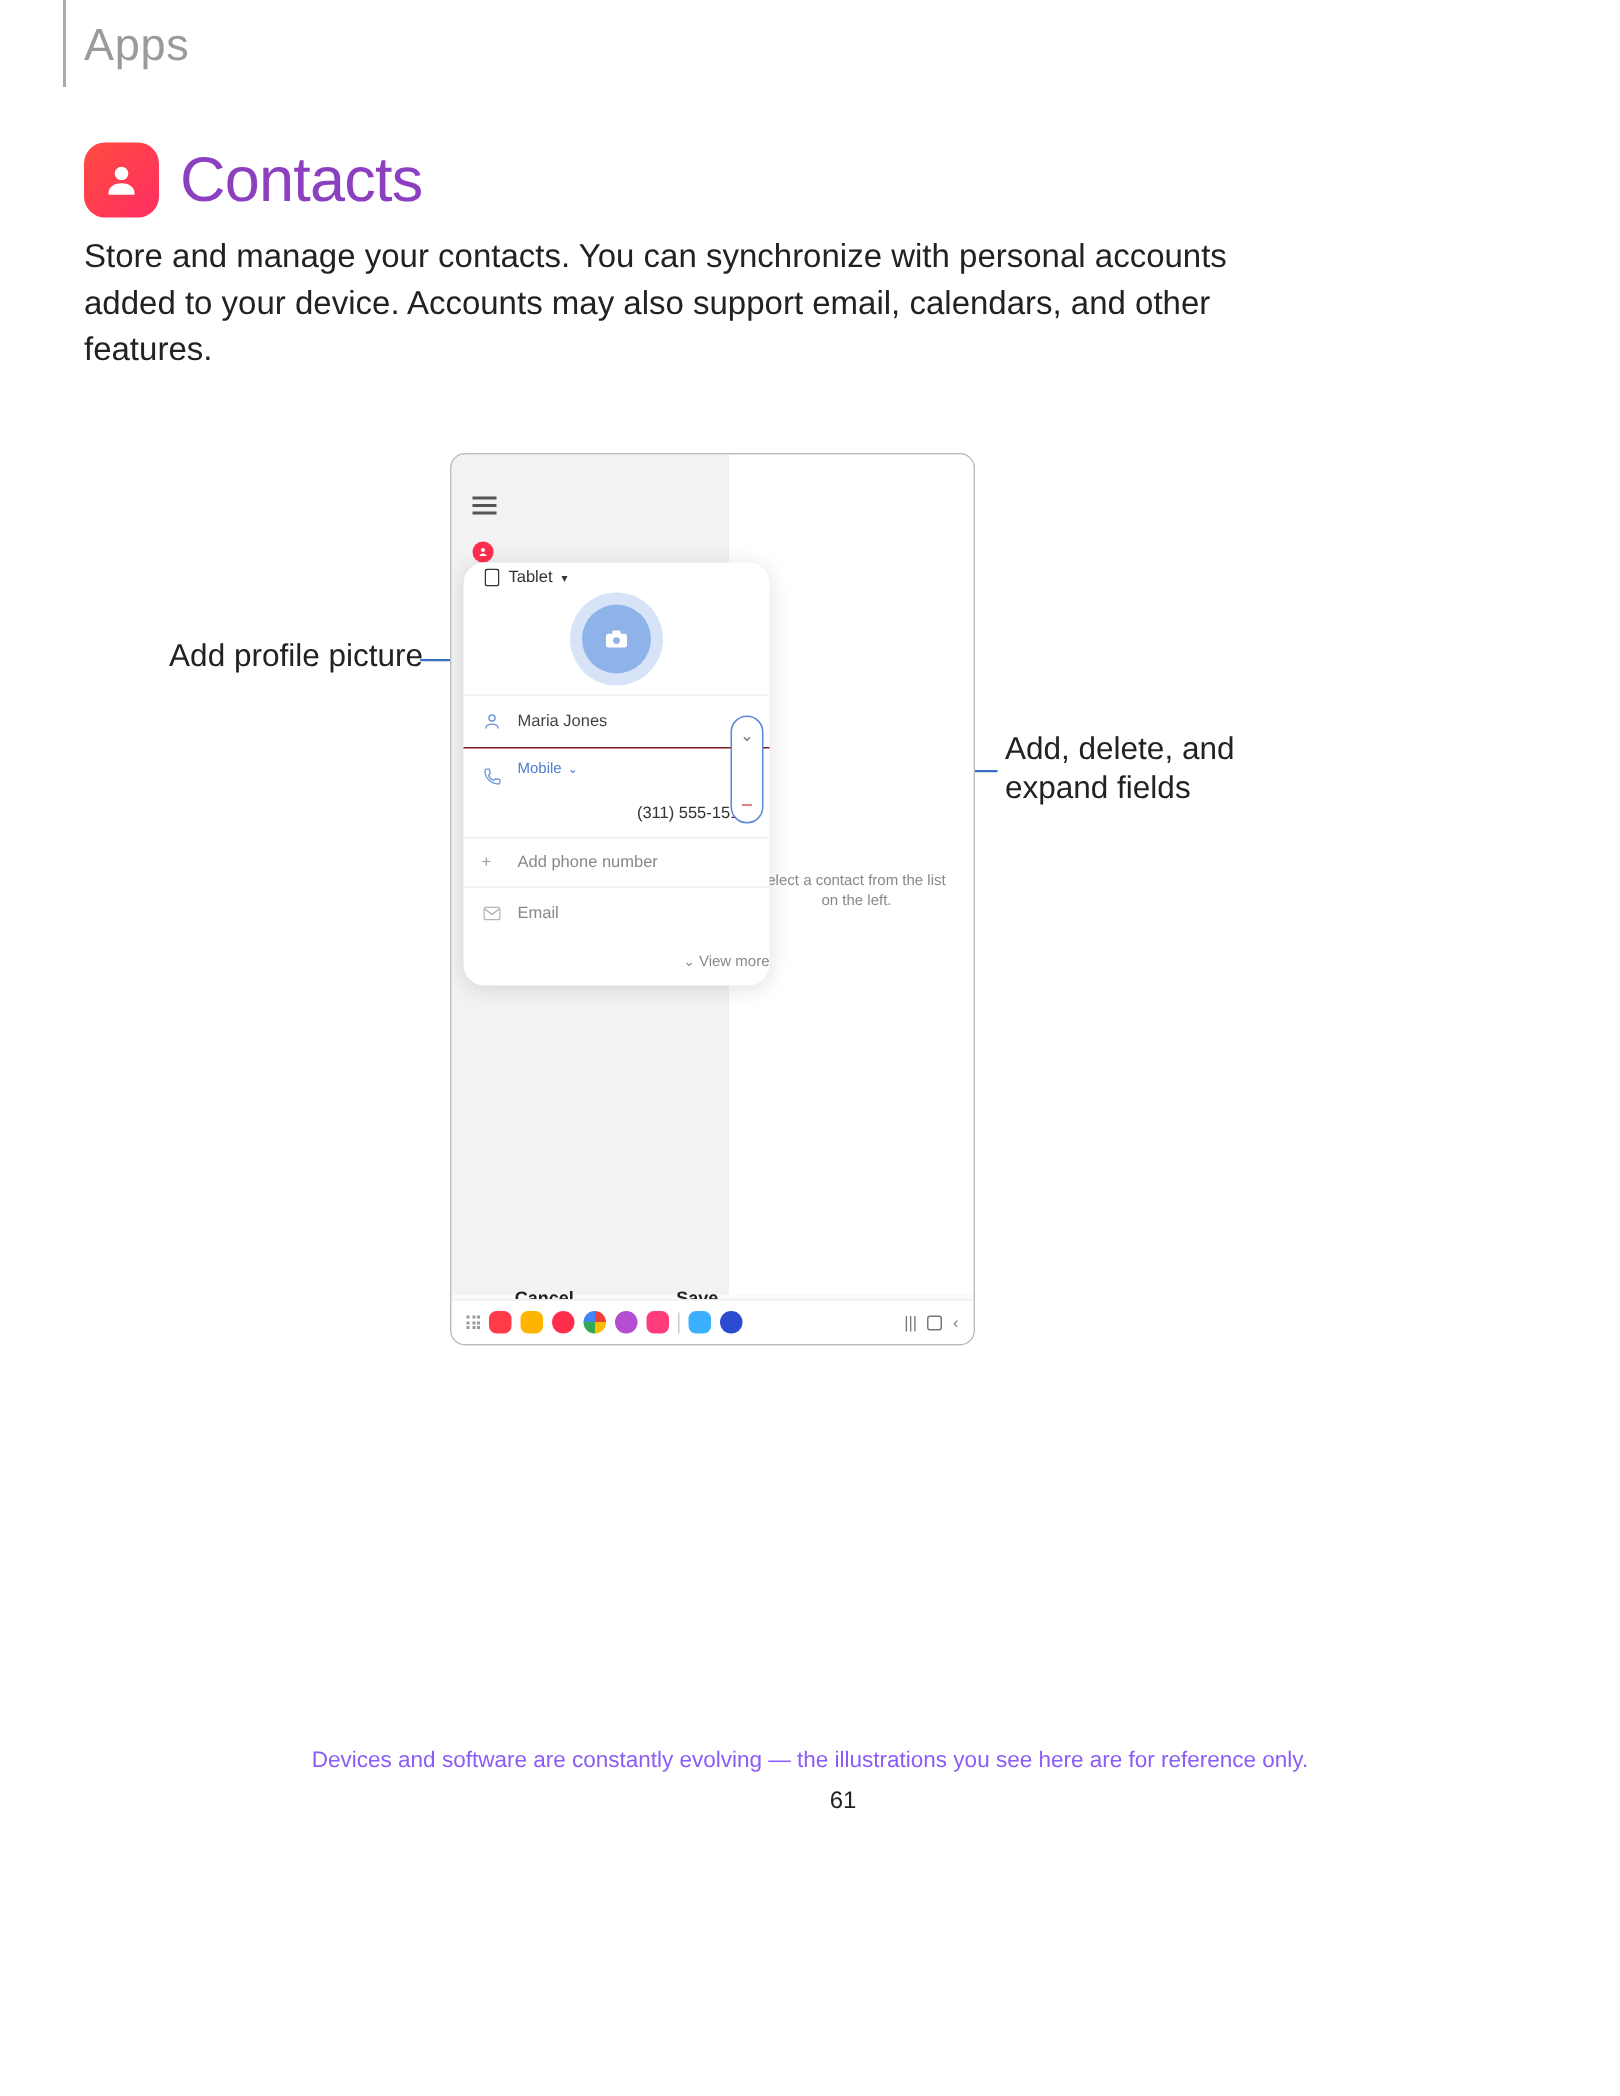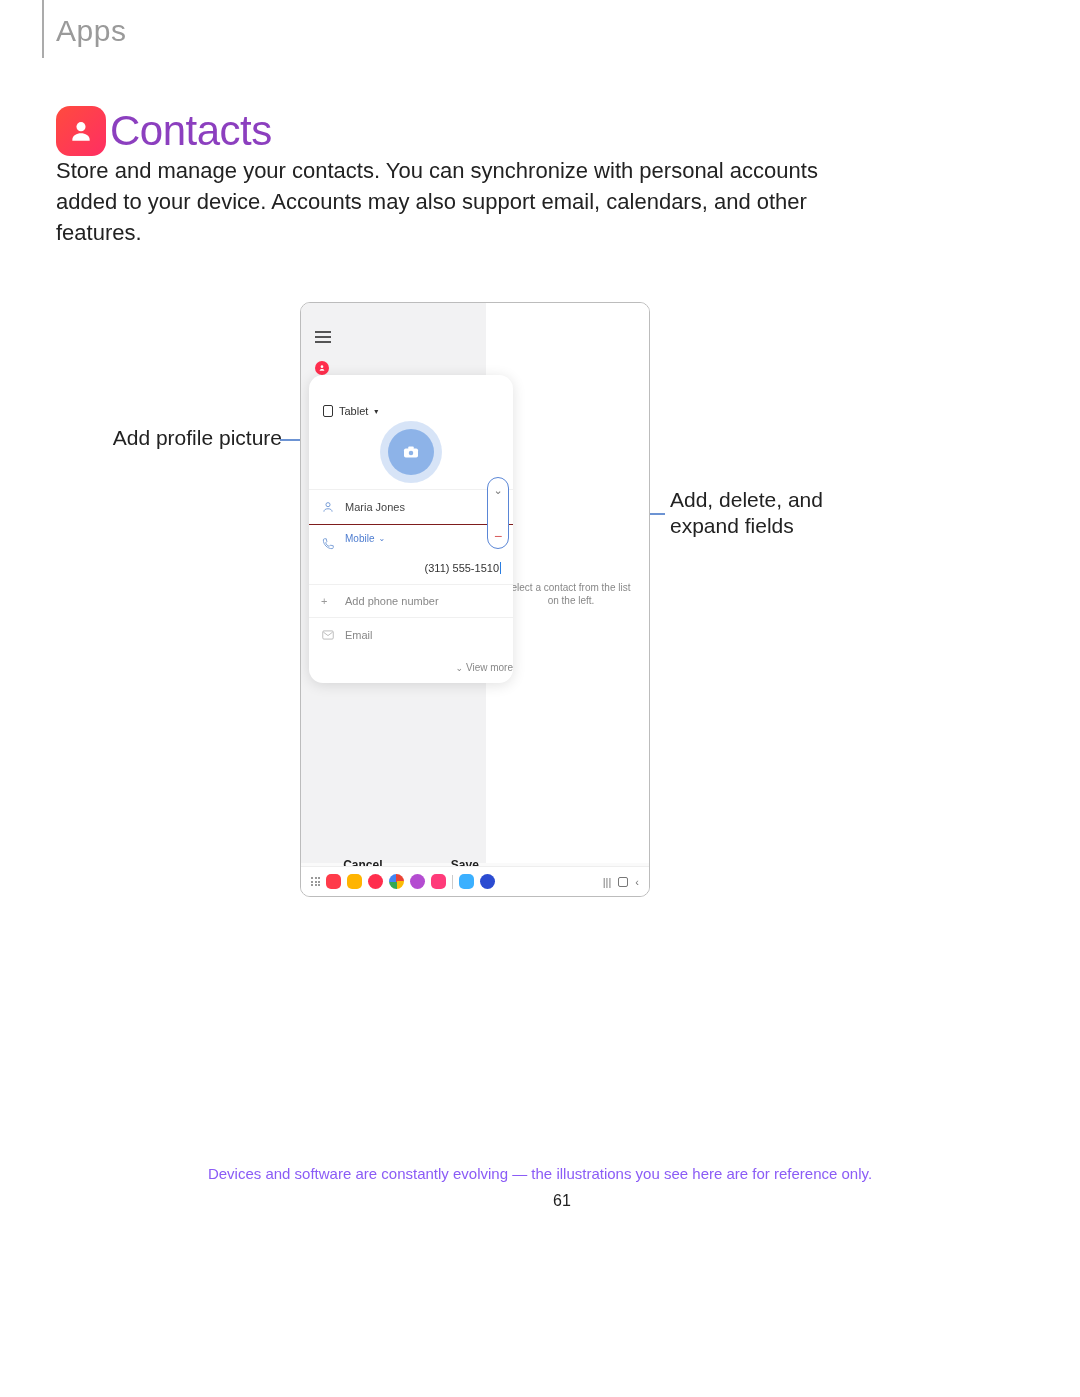--- a/index.html
+++ b/index.html
@@ -23,25 +23,25 @@
     position: absolute;
     top: 14px;
     left: 56px;
     font-size: 30px;
     color: #9a9a9a;
     font-weight: 400;
     letter-spacing: 0.5px;
   }
   .heading-row {
     position: absolute;
-    top: 106px;
+    top: 95px;
     left: 56px;
     display: flex;
     align-items: center;
-    gap: 4px;
+    gap: 14px;
   }
   .app-icon {
     width: 50px; height: 50px;
     border-radius: 14px;
     background: linear-gradient(135deg, #ff4b3e, #ff2e63);
     display: flex; align-items: center; justify-content: center;
   }
   .heading-row h1 {
     font-size: 42px;
     font-weight: 500;
@@ -101,21 +101,21 @@
     left: 8px;
     width: 204px;
     background: #fff;
     border-radius: 14px;
     box-shadow: 0 2px 14px rgba(0,0,0,0.12);
     overflow: visible;
     padding-bottom: 6px;
   }
   .card-sel {
     display:flex; align-items:center; gap:6px;
-    font-size:11px; color:#333; padding:30px 14px 8px;
+    font-size:11px; color:#333; padding:4px 14px 8px;
   }
   .avatar-wrap { display:flex; justify-content:center; padding:4px 0 14px; position:relative; }
   .avatar {
     width: 46px; height:46px; border-radius:50%;
     background:#8db3e8;
     display:flex;align-items:center;justify-content:center;
     box-shadow: 0 0 0 8px rgba(141,179,232,0.35);
   }
   .field-row {
     display:flex; align-items:center; gap:10px;

